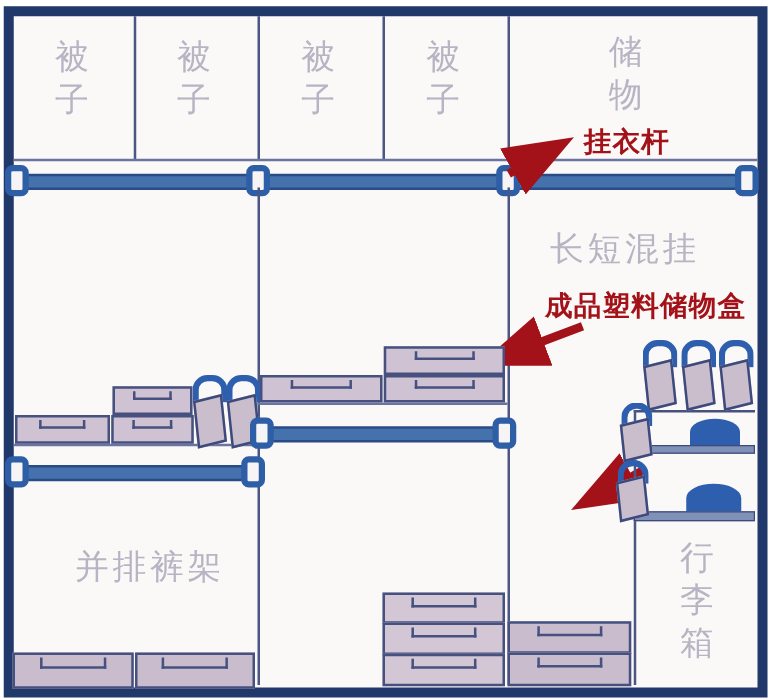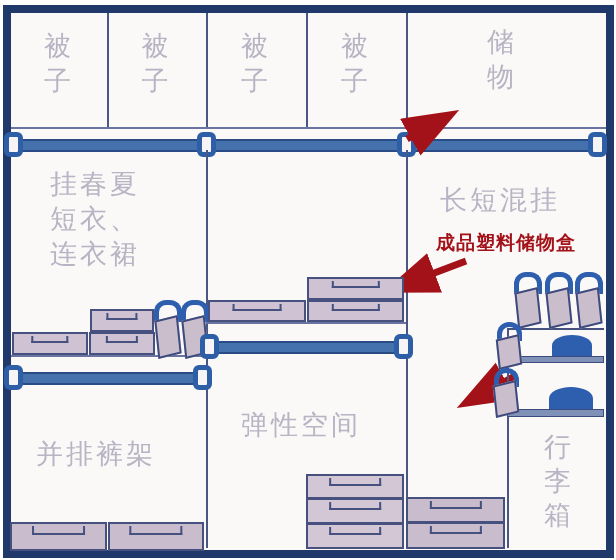--- a/index.html
+++ b/index.html
@@ -11,21 +11,21 @@
   
   .vline{width:2px;background:#4a5683;}
   .hline{height:2px;background:#6b74a0;}
   
   .rod{height:9px;background:#4571ad;border:2px solid #2a4c86;border-radius:2px;}
   .bracket{width:9px;height:15px;background:#f7f4f6;border:5px solid #2e5ea6;border-radius:6px;}
   
   .glabel{color:#b8b4c3;font-size:27px;line-height:1.3;white-space:pre-line;letter-spacing:3px;}
   .center-text{text-align:center;}
   
-  .rlabel{color:#a31218;font-weight:bold;font-size:19px;white-space:nowrap;letter-spacing:1px;}
+  .rlabel{color:#a31218;font-weight:bold;font-size:22px;white-space:nowrap;letter-spacing:1px;}
   
   .sbox{background:#cfc2d2;border:2px solid #46517f;box-sizing:border-box;}
   .bhandle{position:absolute;top:2px;left:50%;transform:translateX(-50%);
            width:52%;height:7px;border:2px solid #46517f;border-top:none;box-sizing:border-box;}
   .drawer{background:#c9bccd;border:2px solid #46517f;box-sizing:border-box;}
   
   .bag{width:32px;}
   .bag-arc{width:18px;height:17px;border:5px solid #2d5fae;border-bottom:none;
            border-radius:12px 12px 0 0;margin:0 auto;box-sizing:content-box;}
   .bag-body{width:24px;height:34px;background:#cabdcc;border:2px solid #3d4a7e;
@@ -63,30 +63,27 @@
 
   <div class="abs rod" style="left:11px;top:139px;width:591px;"></div>
   <div class="abs bracket" style="left:4px;top:132px;"></div>
   <div class="abs bracket" style="left:197px;top:132px;"></div>
   <div class="abs bracket" style="left:397px;top:132px;"></div>
   <div class="abs bracket" style="left:588px;top:132px;"></div>
 
   <div class="abs vline" style="left:206px;top:150px;height:398px;"></div>
   <div class="abs vline" style="left:406px;top:150px;height:398px;"></div>
 
-  <div class="abs glabel" style="left:50px;top:166px;">挂春夏
-短衣、
-连衣裙</div>
   <div class="abs glabel" style="left:440px;top:182px;">长短混挂</div>
-  <div class="abs glabel" style="left:36px;top:436px;text-align:center;">并排裤架</div>
-  <div class="abs glabel" style="left:241px;top:407px;">弹性空间</div>
+  <div class="abs glabel" style="left:60px;top:436px;text-align:center;">并排裤架</div>
   <div class="abs glabel center-text" style="left:528px;top:430px;width:62px;line-height:1.25;">行
 李
 箱</div>
 
+  <div class="abs rlabel" style="left:467px;top:99px;font-size:22px;">挂衣杆</div>
   <div class="abs rlabel" style="left:436px;top:230px;">成品塑料储物盒</div>
 
   <svg class="abs" style="left:0;top:0;" width="616" height="560" viewBox="0 0 616 560">
     <defs>
       <marker id="ah" markerWidth="9" markerHeight="8" refX="6.5" refY="3" orient="auto">
         <path d="M0,0 L8,3 L0,6 Z" fill="#a31218"></path>
       </marker>
     </defs>
     <line x1="407" y1="139" x2="450" y2="115" stroke="#a31218" stroke-width="7" marker-end="url(#ah)"></line>
     <line x1="466" y1="261" x2="392" y2="289" stroke="#a31218" stroke-width="7" marker-end="url(#ah)"></line>

